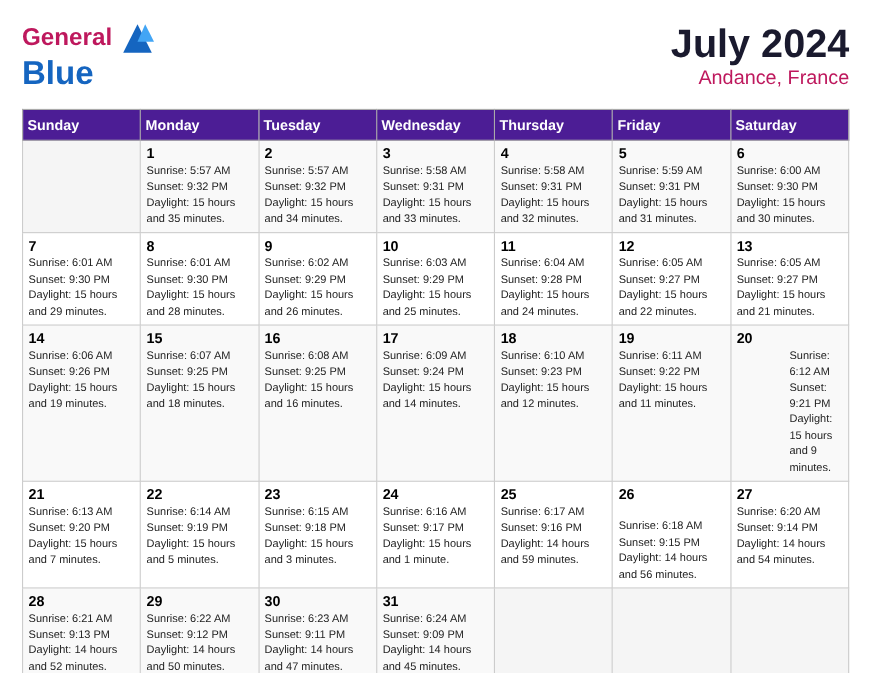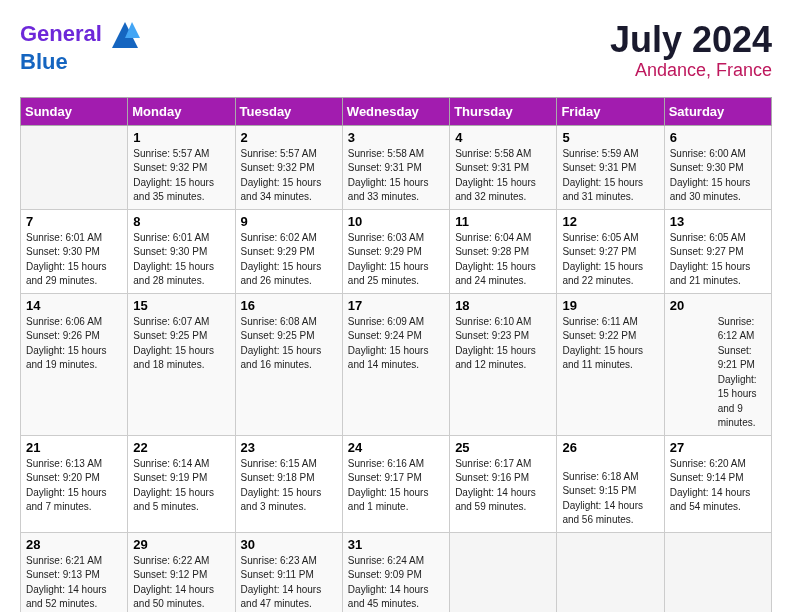--- a/index.html
+++ b/index.html
@@ -20,21 +20,21 @@
       display: flex;
       align-items: center;
     }
     .logo-text {
       font-size: 22px;
       font-weight: bold;
       color: #1a1a2e;
       line-height: 1.1;
     }
     .logo-text span {
-      color: #6d28d9;
+      color: #be185d;
     }
     .logo-icon {
       width: 30px;
       height: 30px;
       margin-left: 2px;
     }
     .title-block {
       text-align: right;
     }
     .month-title {
@@ -46,21 +46,21 @@
     .location {
       font-size: 18px;
       color: #be185d;
     }
     table {
       width: 100%;
       border-collapse: collapse;
       font-size: 11px;
     }
     thead tr th {
-      background-color: #a21caf;
+      background-color: #4c1d95;
       color: #fff;
       padding: 6px 4px;
       text-align: left;
       font-size: 13px;
       font-weight: bold;
       border: 1px solid #aaa;
     }
     tbody tr td {
       border: 1px solid #ccc;
       vertical-align: top;
@@ -93,21 +93,21 @@
 <div class="header">
   <div class="logo">
     <div>
       <div class="logo-text">
         <span>General</span>
         <svg class="logo-icon" viewBox="0 0 30 30" style="display:inline-block;vertical-align:middle;margin-left:2px">
           <polygon points="15,2 28,28 2,28" fill="#1565c0"></polygon>
           <polygon points="22,2 30,18 15,18" fill="#42a5f5"></polygon>
         </svg>
       </div>
-      <div class="logo-text" style="color:#1565c0;font-size:22px;font-weight:bold;">Blue</div>
+      <div class="logo-text" style="color:#1565c0;font-size:30px;font-weight:bold;">Blue</div>
     </div>
   </div>
   <div class="title-block">
     <div class="month-title">July 2024</div>
     <div class="location">Andance, France</div>
   </div>
 </div>
 
 <table>
   <thead>

